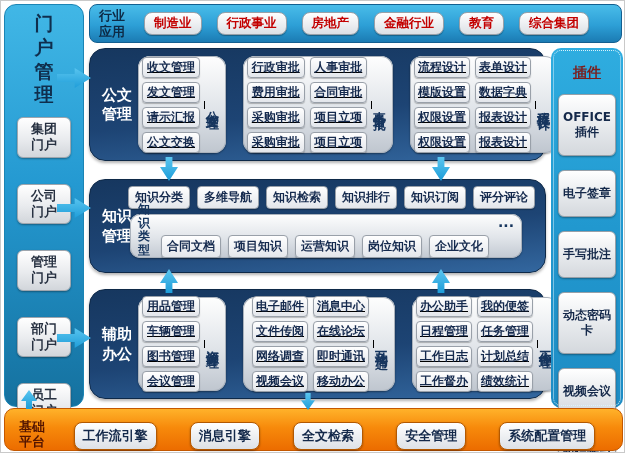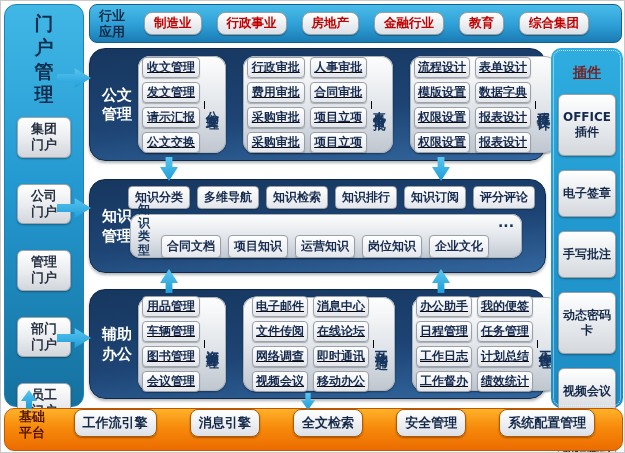--- a/index.html
+++ b/index.html
@@ -97,21 +97,21 @@
     font-size:12px;font-weight:bold;color:#15294a;line-height:1.25;
     background:linear-gradient(180deg,#ffffff 0%,#e6e9ec 55%,#d4d8dd 100%);
     border:1px solid #98a0a8;border-radius:6px;box-shadow:0 1px 2px rgba(0,0,0,.35);
   }
   .plg-btn:first-of-type{margin-top:12px;}
   
   .base-bar{
     position:absolute;left:3px;top:407px;width:619px;height:43px;box-sizing:border-box;
     border-radius:10px;border:1px solid #c45800;
     background:linear-gradient(180deg,#ffb22a 0%,#f78a0b 45%,#ec6c00 100%);
-    display:flex;align-items:flex-start;
+    display:flex;align-items:flex-end;
   }
   .base-title{margin-left:14px;width:28px;font-size:13px;font-weight:bold;color:#531400;line-height:1.2;}
   .base-items{flex:1;display:flex;justify-content:space-around;align-items:center;margin:0 10px;}
   .base-btn{
     padding:4px 8px;white-space:nowrap;font-size:13px;font-weight:bold;color:#14294a;
     background:linear-gradient(180deg,#ffffff,#dde1e6);
     border:1px solid #b35800;border-radius:8px;box-shadow:0 1px 2px rgba(0,0,0,.35);
   }
   
   .arrow{position:absolute;z-index:6;background:linear-gradient(180deg,#5bc6f0,#1d9cd8);}

